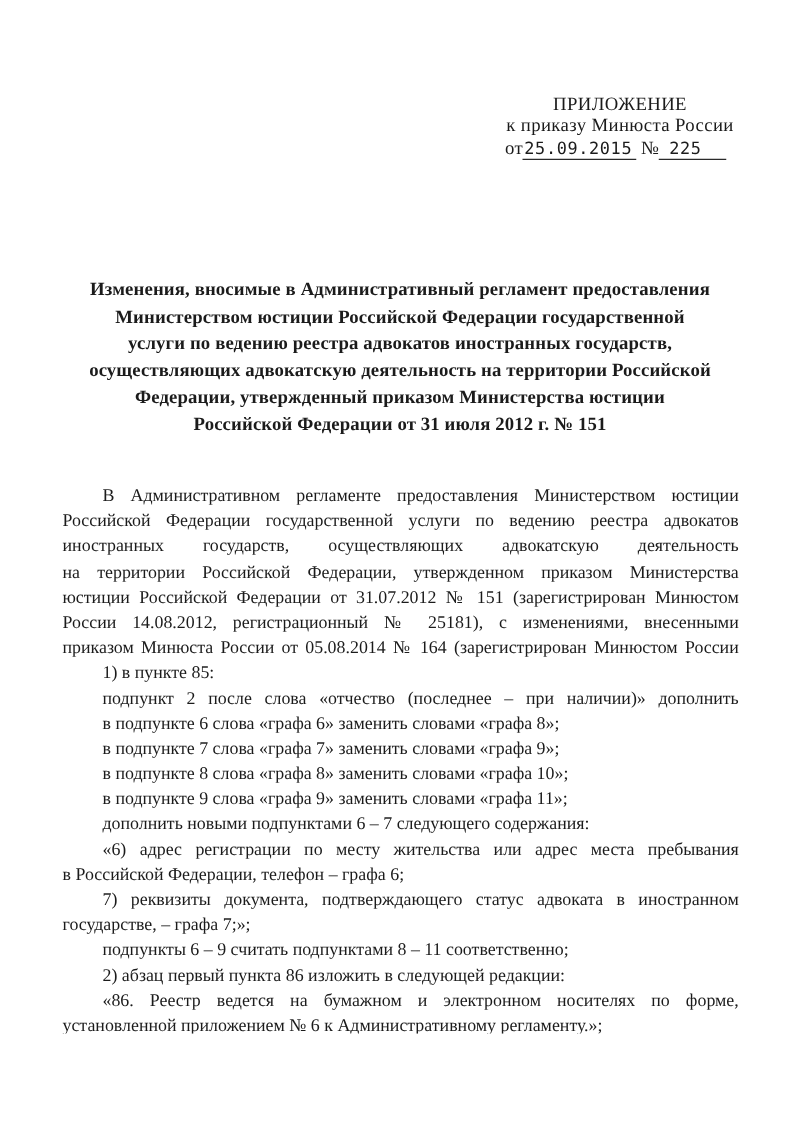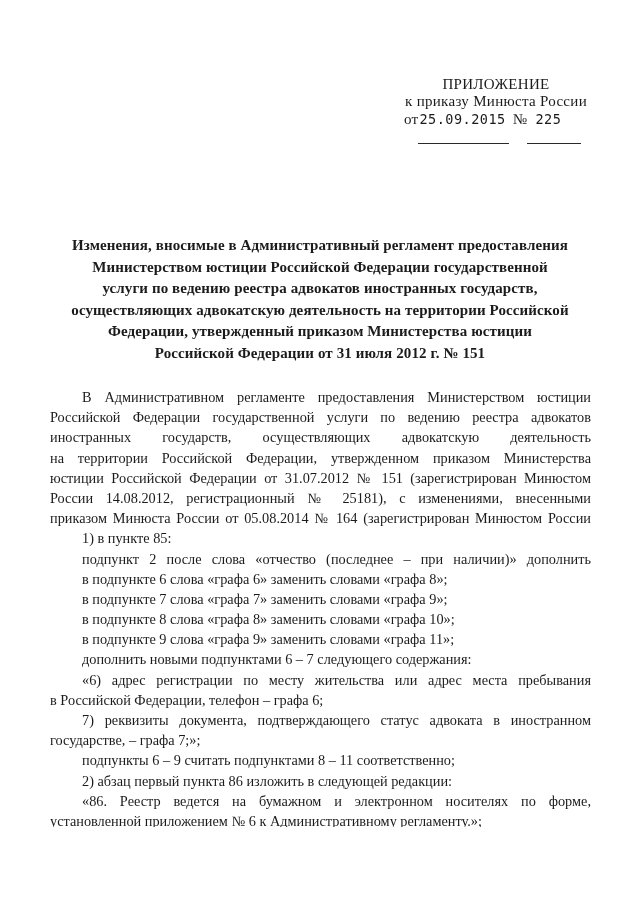--- a/index.html
+++ b/index.html
@@ -33,40 +33,39 @@
     white-space: nowrap;
     text-align: left;
     padding-left: 8px;
   }
   .blank-fill {
     display: inline-block;
     border-bottom: 1.4px solid #2a2a2a;
     font-family: "DejaVu Sans Mono", "Liberation Mono", monospace;
     font-size: 13.5px;
     letter-spacing: 0.5px;
-    padding: 0 3px 16px 1px;
+    padding: 0 3px 0 1px;
     line-height: 15px;
   }
   .blank-fill.number {
     padding-left: 8px;
     padding-right: 20px;
   }
 
   
   .doc-title {
     position: absolute;
     top: 222px;
     left: 50px;
     width: 540px;
     text-align: center;
     font-weight: bold;
     font-size: 15px;
     line-height: 21.6px;
     letter-spacing: 0.1px;
-    margin-top: 13px;
   }
 
   
   .doc-body {
     position: absolute;
     top: 347px;
     left: 50px;
     width: 541px;
     font-size: 14.3px;
     line-height: 20.2px;

